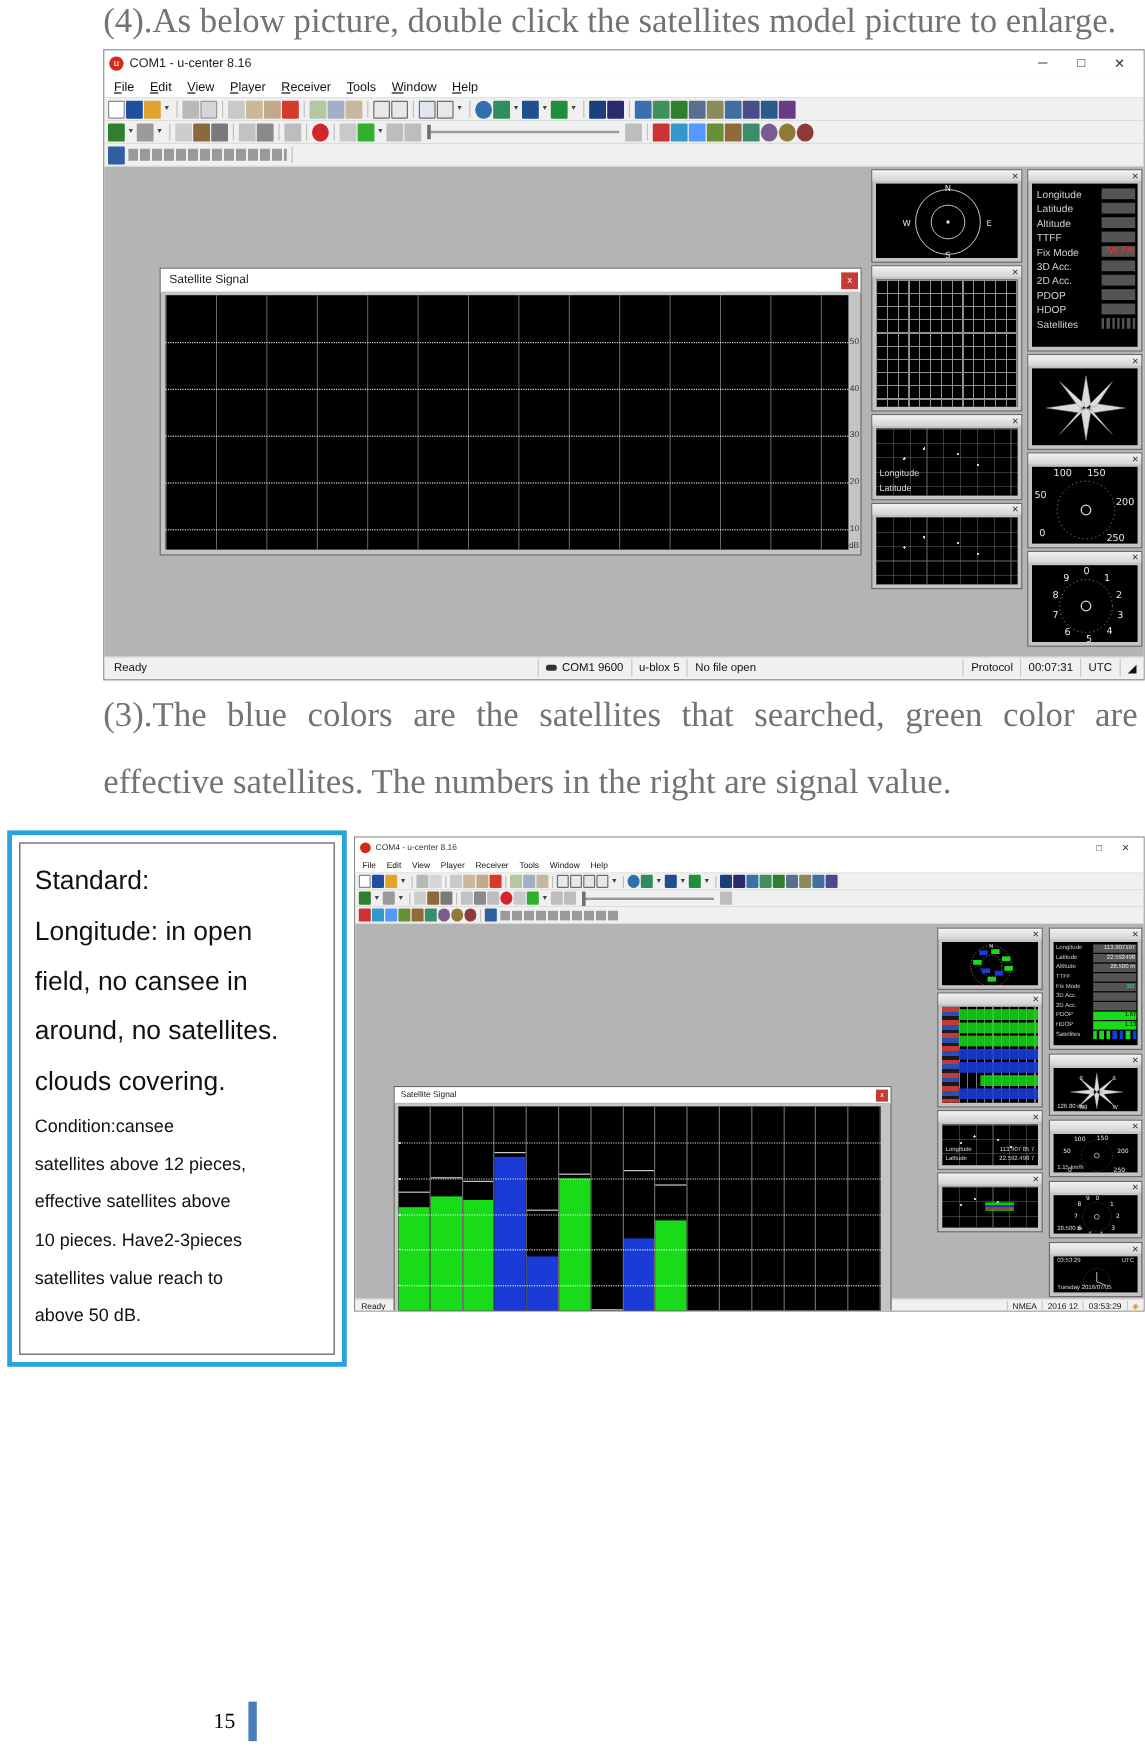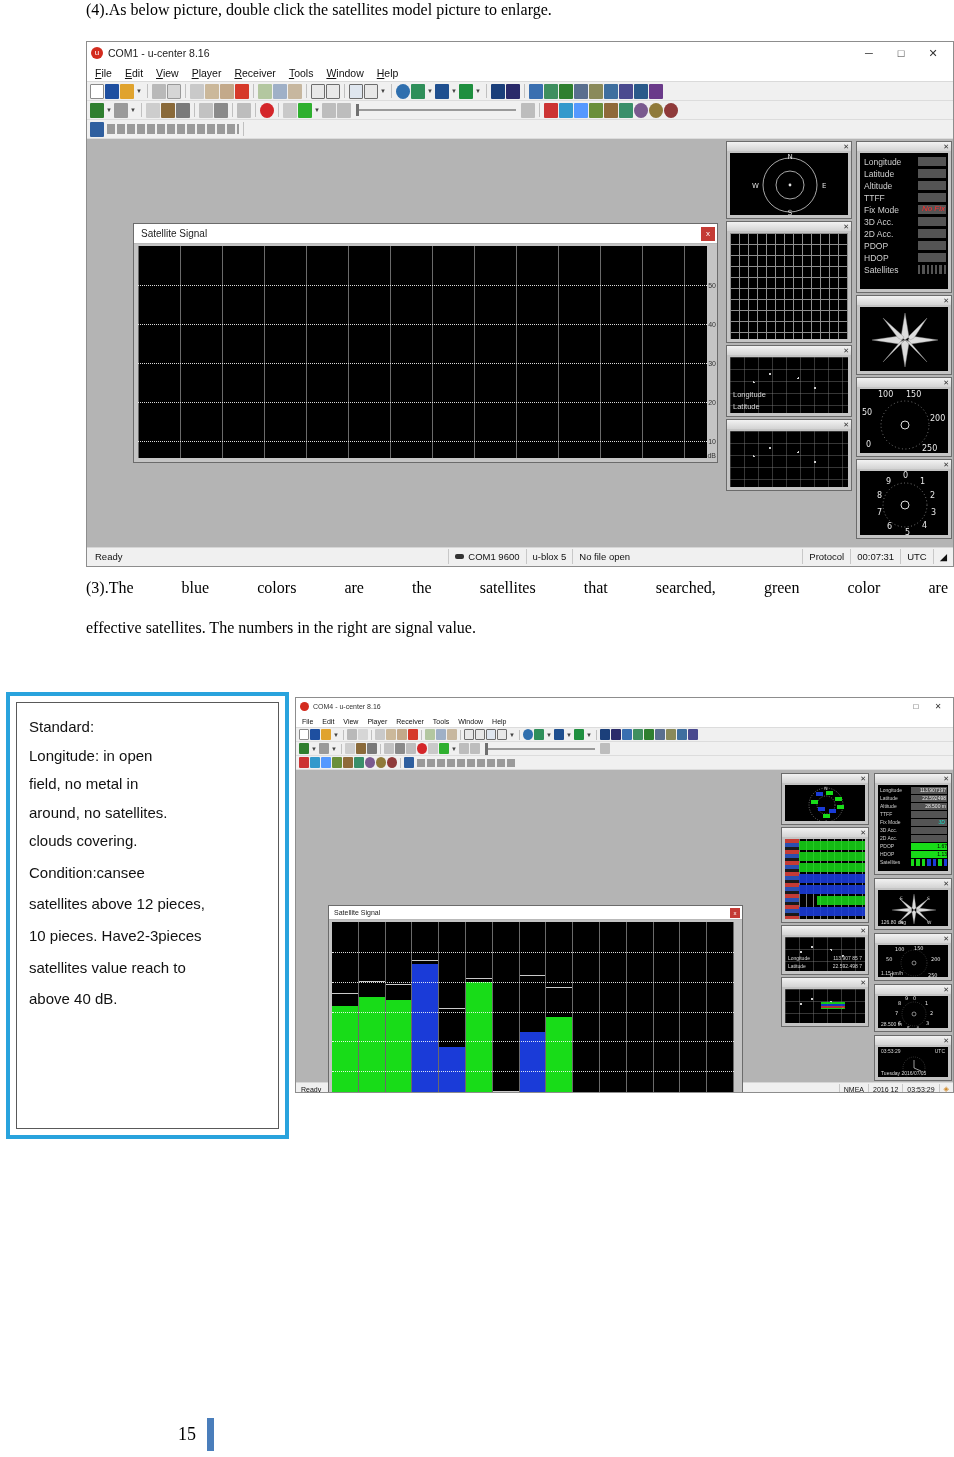--- a/index.html
+++ b/index.html
@@ -9,22 +9,22 @@
     background: #ffffff;
     font-family: "Liberation Serif", serif;
     color: #000;
     position: relative;
     overflow: hidden;
   }
 
   
   .doc-line {
     font-family: "Liberation Serif", serif;
-    font-size: 16px;
-    color: #000000;
+    font-size: 29px;
+    color: #737373;
     line-height: 1.25;
   }
   #step4 { position:absolute; left:86px; top:0px; width:862px; white-space:nowrap; }
   #step5 { position:absolute; left:86px; top:578px; width:862px; }
   #step5 .justified {
     text-align: justify;
     text-align-last: justify;
     margin:0 0 20px 0;
   }
   #step5 .last { text-align:left; text-align-last:left; margin:0; }
@@ -205,21 +205,21 @@
 
   
   #callout {
     position:absolute; left:6px; top:692px; width:283px; height:447px;
     border:4px solid #29a3dd; background:#fff;
   }
   #callout .inner {
     position:absolute; inset:6px 6px 6px 6px; border:1px solid #595959; padding:10px 12px;
     font-family:"Liberation Sans", sans-serif; color:#111;
   }
-  .co-big { font-size:15px; line-height:1.9; }
+  .co-big { font-size:22px; line-height:1.9; }
   .co-small { font-size:15px; line-height:1.98; text-align:justify; text-align-last:left; margin-top:2px; }
 </style>
 </head>
 <body>
 
 <div id="step4" class="doc-line">(4).As below picture, double click the satellites model picture to enlarge.</div>
 
 <div class="shot" id="shot1">
 
   <div class="uc-titlebar">
@@ -534,28 +534,29 @@
 
 <div id="step5">
   <p class="doc-line justified">(3).The blue colors are the satellites that searched, green color are</p>
   <p class="doc-line last">effective satellites. The numbers in the right are signal value.</p>
 </div>
 
 <div id="callout">
   <div class="inner">
     <div class="co-big">Standard:</div>
     <div class="co-big">Longitude: in open</div>
-    <div class="co-big">field, no metal in</div>
+    <div class="co-big">field, no cansee in</div>
     <div class="co-big">around, no satellites.</div>
     <div class="co-big">clouds covering.</div>
     <div class="co-small">Condition:cansee</div>
     <div class="co-small j">satellites above 12 pieces,</div>
+    <div class="co-small j">effective satellites above</div>
     <div class="co-small j">10 pieces. Have2-3pieces</div>
     <div class="co-small j">satellites value reach to</div>
-    <div class="co-small">above 40 dB.</div>
+    <div class="co-small">above 50 dB.</div>
   </div>
 </div>
 
 <div class="shot" id="shot2">
 
   <div class="s2-title">
     <div class="s2-logo"></div>
     <span>COM4 - u-center 8.16</span>
     <div class="win-btns" style="margin-left:auto;">
       <div class="win-btn" style="width:22px;height:17px;font-size:8px;">□</div>

